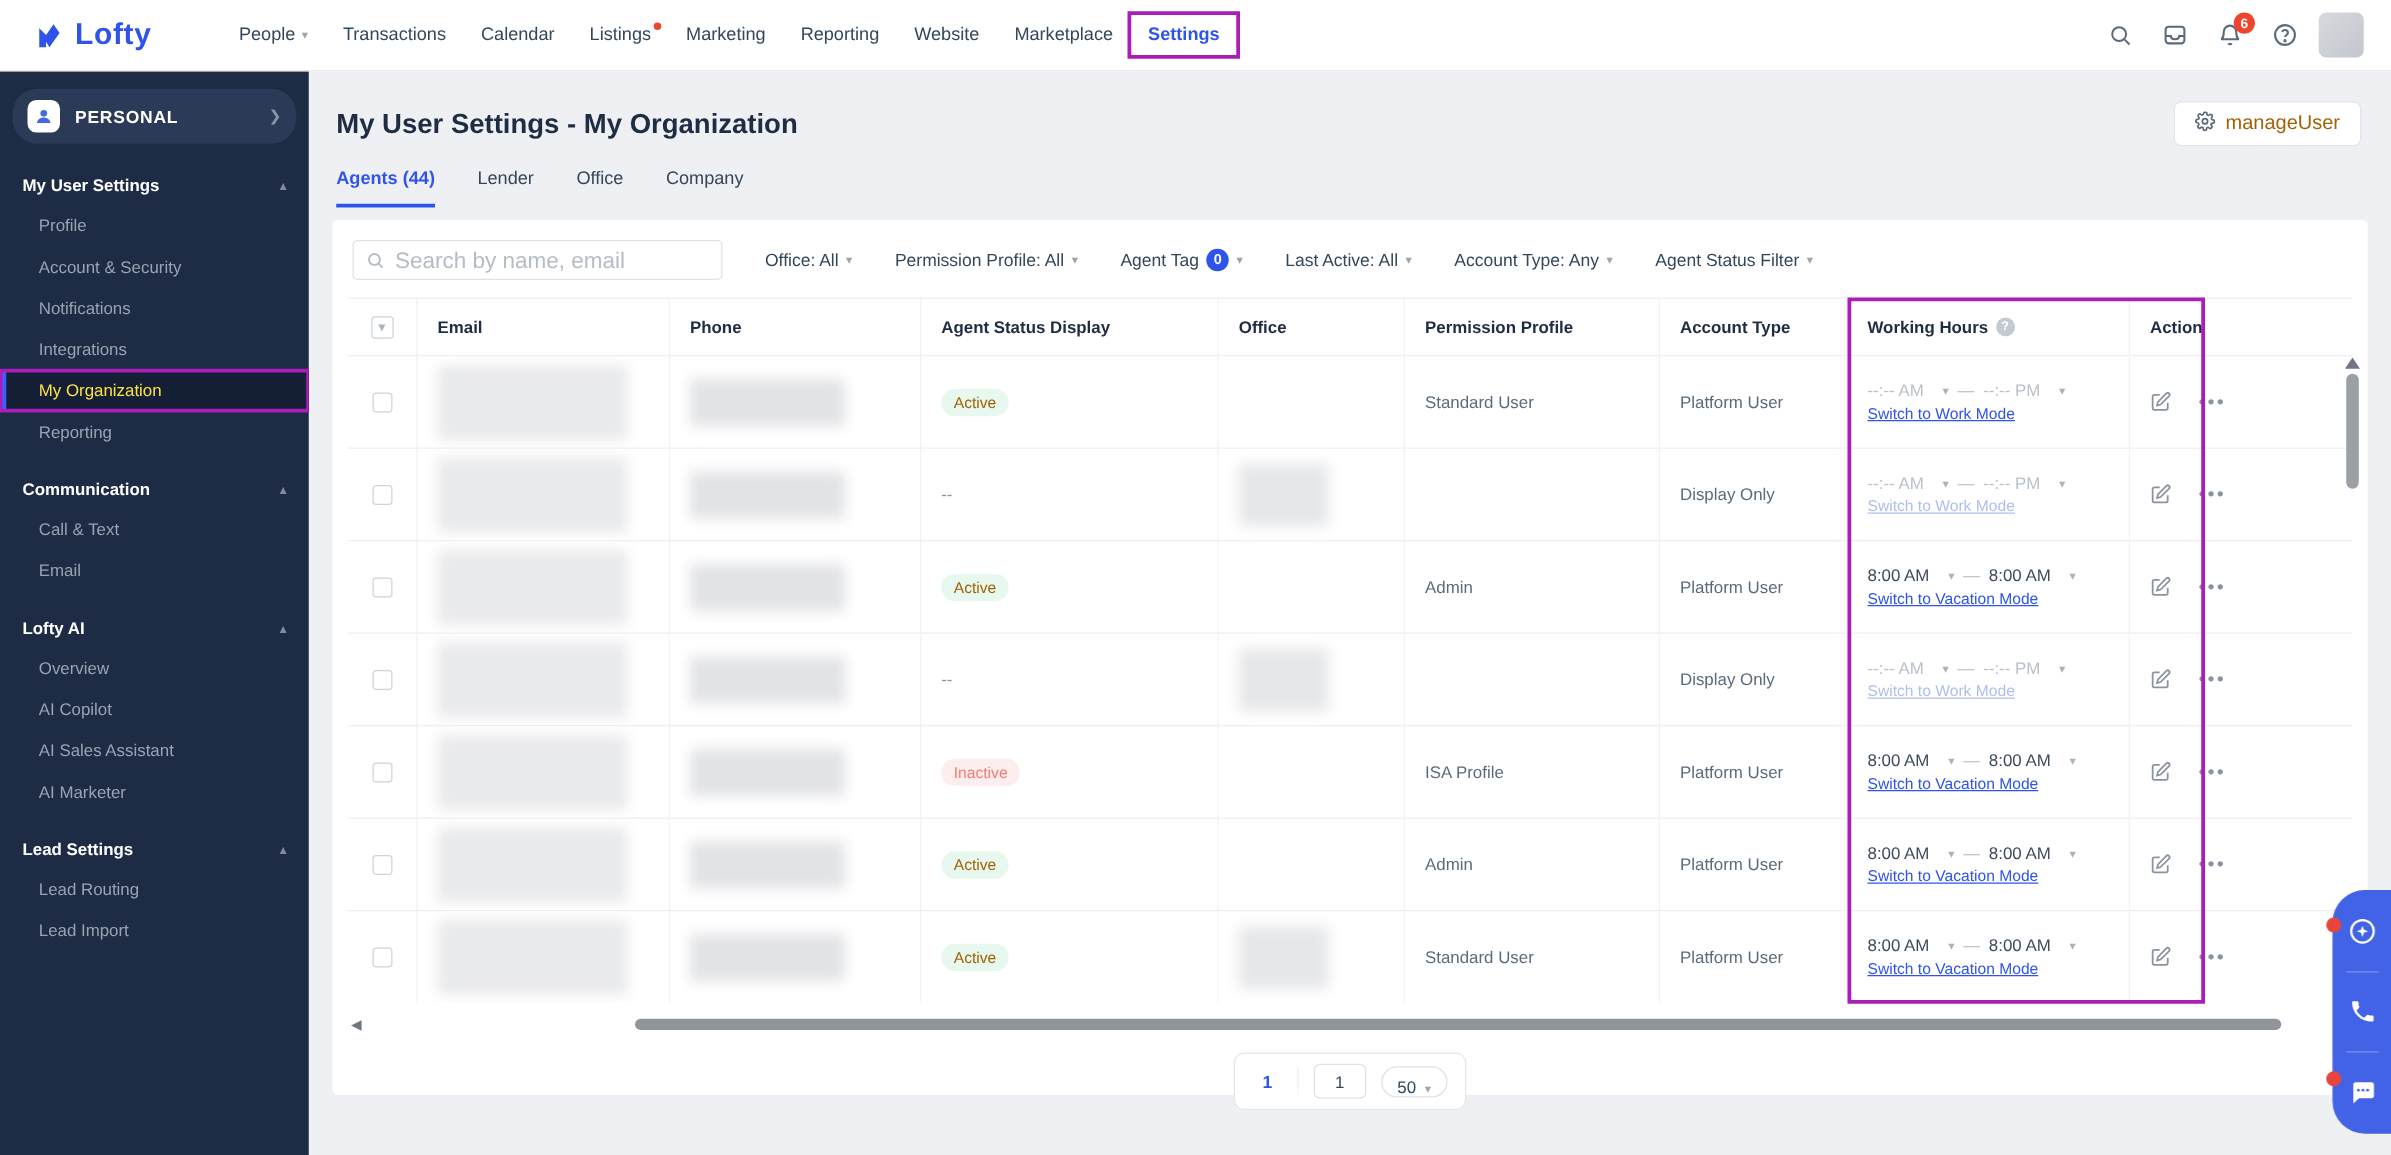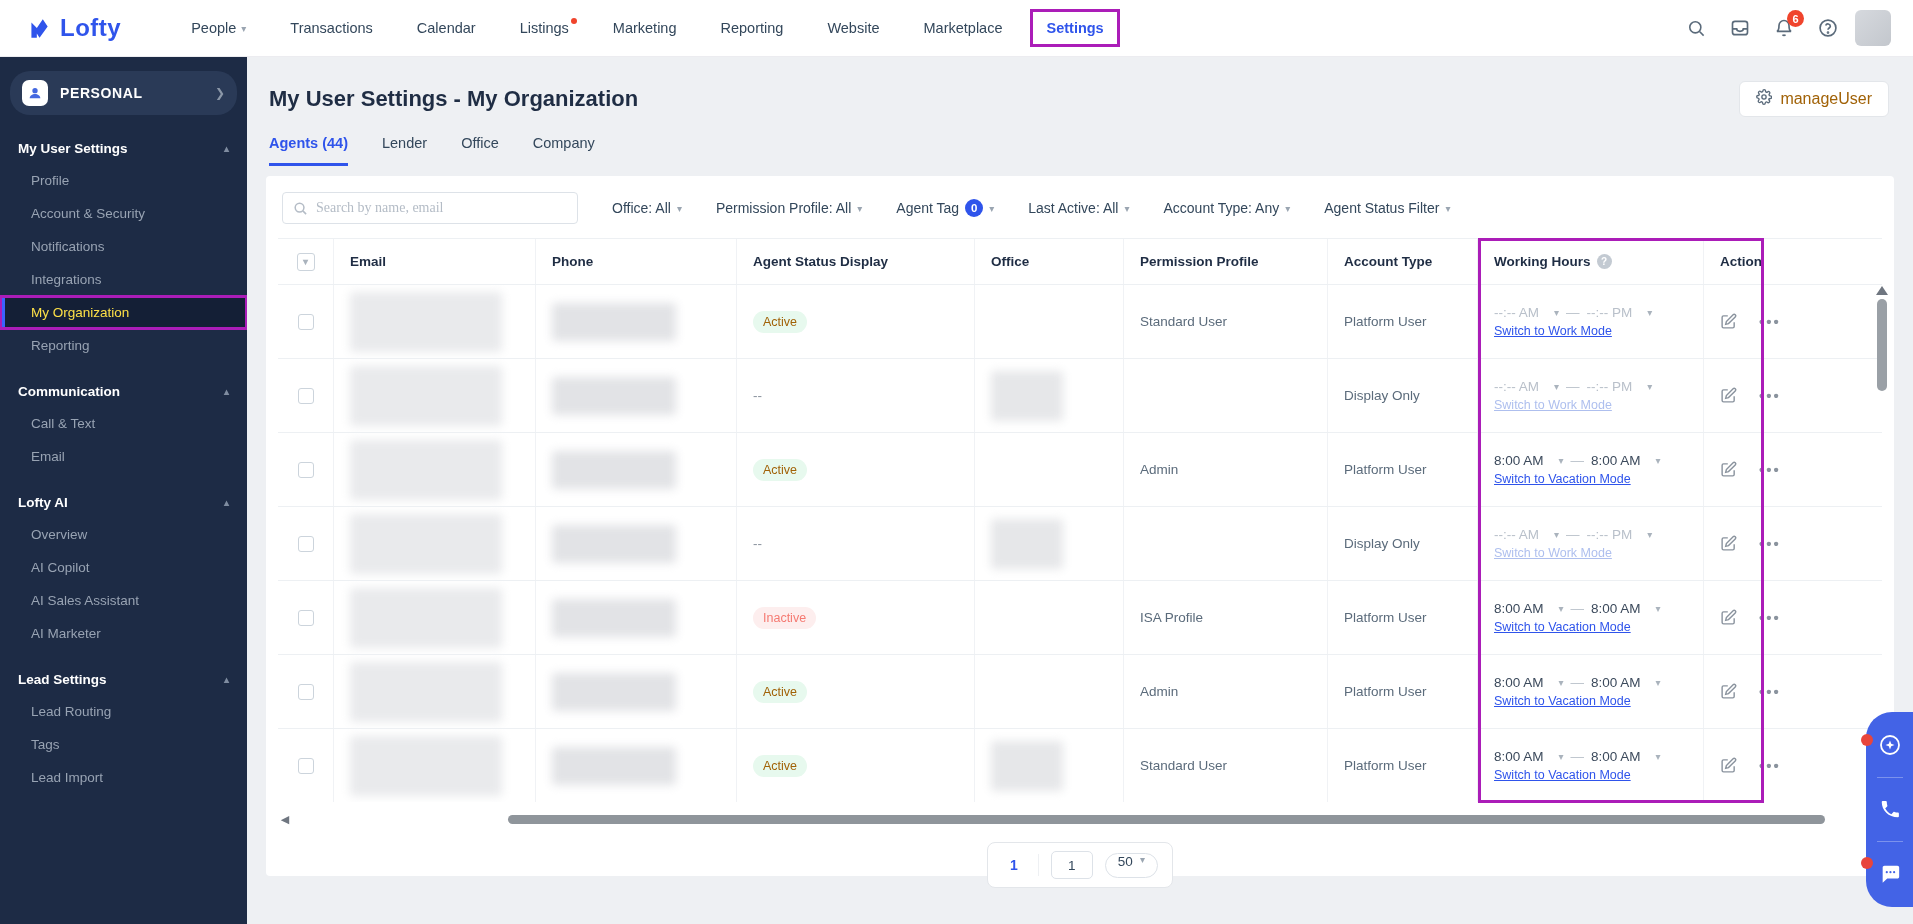--- a/index.html
+++ b/index.html
@@ -3,21 +3,21 @@
 <meta charset="utf-8">
 <style>
   * { margin:0; padding:0; box-sizing:border-box; }
   html,body { width:1913px; height:924px; overflow:hidden; }
   body { font-family:"Liberation Sans", sans-serif; background:#eef0f3; color:#33475b; }
 
   
   .topnav { height:57px; background:#fff; display:flex; align-items:center; padding:0 22px 0 26px; border-bottom:1px solid #ececf0; position:relative; z-index:20; }
   .brand { display:flex; align-items:center; gap:8px; margin-right:56px; cursor:pointer; }
   .brand-text { font-size:24px; font-weight:bold; color:#2f54eb; letter-spacing:.5px; }
-  .nav-items { display:flex; align-items:center; gap:16px; flex:1; }
+  .nav-items { display:flex; align-items:center; gap:0; flex:1; }
   .nav-item { position:relative; font-size:14.5px; color:#33475b; padding:9px 14px; cursor:pointer; white-space:nowrap; display:flex; align-items:center; gap:5px; }
   .nav-item.active { color:#2f54eb; font-weight:bold; outline:3px solid #ab1db8; outline-offset:-1px; }
   .nav-chevron { font-size:10px; color:#9aa5b1; }
   .nav-dot { position:absolute; top:7px; right:6px; width:6px; height:6px; border-radius:50%; background:#f0442c; }
   .nav-icons { display:flex; align-items:center; gap:22px; margin-left:12px; }
   .icon-btn { position:relative; width:22px; height:22px; display:flex; align-items:center; justify-content:center; cursor:pointer; color:#5a6a7a; }
   .badge { position:absolute; top:-7px; right:-9px; background:#f0442c; color:#fff; font-size:11px; font-weight:bold; min-width:17px; height:17px; border-radius:9px; display:flex; align-items:center; justify-content:center; padding:0 3px; }
   .avatar { width:36px; height:36px; border-radius:6px; margin-left:16px; background:linear-gradient(135deg,#d6d9de,#c3c7cd); cursor:pointer; }
 
   
@@ -44,21 +44,21 @@
 
   .tabs { display:flex; gap:34px; padding:18px 0 0 22px; }
   .tab { font-size:14.5px; color:#33475b; padding-bottom:12px; cursor:pointer; }
   .tab.active { color:#2f54eb; font-weight:bold; border-bottom:3px solid #2f54eb; }
 
   
   .card { background:#fff; border-radius:4px; margin:10px 19px 0 19px; padding:0 12px; height:700px; position:relative; }
 
   .filters { display:flex; align-items:center; gap:34px; padding:16px 0 14px 4px; }
   .search-box { width:296px; height:32px; border:1px solid #dde2e8; border-radius:4px; display:flex; align-items:center; padding:0 10px; gap:8px; background:#fff; }
-  .search-box input { border:none; outline:none; font-size:14px; color:#33475b; flex:1; font-family:Liberation Serif, serif; }
+  .search-box input { border:none; outline:none; font-size:18px; color:#33475b; flex:1; font-family:Liberation Sans, sans-serif; }
   .search-box input::placeholder { color:#b4bcc6; }
   .filter-item { display:flex; align-items:center; gap:6px; font-size:14px; color:#33475b; cursor:pointer; white-space:nowrap; }
   .filter-chevron { color:#9aa5b1; font-size:10px; }
   .tag-badge { background:#2f54eb; color:#fff; width:18px; height:18px; border-radius:50%; font-size:11.5px; font-weight:bold; display:flex; align-items:center; justify-content:center; }
 
   
   .table-wrap { position:relative; }
   .trow { display:flex; align-items:stretch; border-top:1px solid #edf0f3; }
   .thead { border-top:1px solid #edf0f3; height:46px; }
   .thead .cell { font-weight:bold; color:#1f2d44; font-size:13.5px; display:flex; align-items:center; }
@@ -112,21 +112,21 @@
   .hscroll-arrow { color:#6f7680; font-size:11px; cursor:pointer; width:14px; text-align:center; }
   .hscroll-track { flex:1; height:9px; position:relative; }
   .hscroll-thumb { position:absolute; left:13.5%; width:84%; height:9px; border-radius:5px; background:#8f959b; cursor:pointer; }
 
   
   .pagination-bar { display:flex; justify-content:center; margin-top:14px; }
   .pagination { display:flex; align-items:center; border:1px solid #e3e6ea; border-radius:8px; padding:8px 14px; gap:12px; background:#fff; }
   .page-num { color:#2f54eb; font-weight:bold; font-size:14px; padding:0 8px; cursor:pointer; }
   .page-sep { width:1px; height:22px; background:#eef0f3; }
   .page-input { width:42px; height:28px; border:1px solid #dde2e8; border-radius:5px; text-align:center; font-size:13.5px; color:#33475b; outline:none; font-family:"Liberation Sans",sans-serif; }
-  .page-size { display:flex; align-items:flex-start; gap:7px; border:1px solid #dde2e8; border-radius:14px; height:25px; padding:0 12px; font-size:13.5px; color:#33475b; cursor:pointer; }
+  .page-size { display:flex; align-items:flex-end; gap:7px; border:1px solid #dde2e8; border-radius:14px; height:25px; padding:0 12px; font-size:13.5px; color:#33475b; cursor:pointer; }
 
   
   .float-widget { position:fixed; right:0; top:712px; width:47px; height:195px; background:#4363e6; border-radius:26px 0 0 26px; z-index:30; display:flex; flex-direction:column; align-items:center; justify-content:space-around; padding:10px 0; }
   .fw-icon { color:#fff; display:flex; align-items:center; justify-content:center; width:28px; height:28px; cursor:pointer; }
   .fw-sep { width:26px; height:1px; background:rgba(255,255,255,.3); }
   .fw-dot { position:absolute; left:-5px; width:12px; height:12px; border-radius:50%; background:#e8453c; }
   .fw-dot.top { top:22px; }
   .fw-dot.bottom { bottom:38px; }
 </style>
 </head>
@@ -260,21 +260,20 @@
             <div class="side-item">AI Marketer</div>
           </div>
   </div>
         <div class="side-section">
     <div class="side-section-header">
       <span>Lead Settings</span>
       <span class="side-section-chevron">▴</span>
     </div>
     <div>
             <div class="side-item">Lead Routing</div>
-            <div class="side-item">Tags</div>
             <div class="side-item">Lead Import</div>
           </div>
   </div>
       </div>
   </div>
 
   <div class="main">
     <div class="main-header">
       <div class="page-title">My User Settings - My Organization</div>
       <button class="manage-user-btn">

